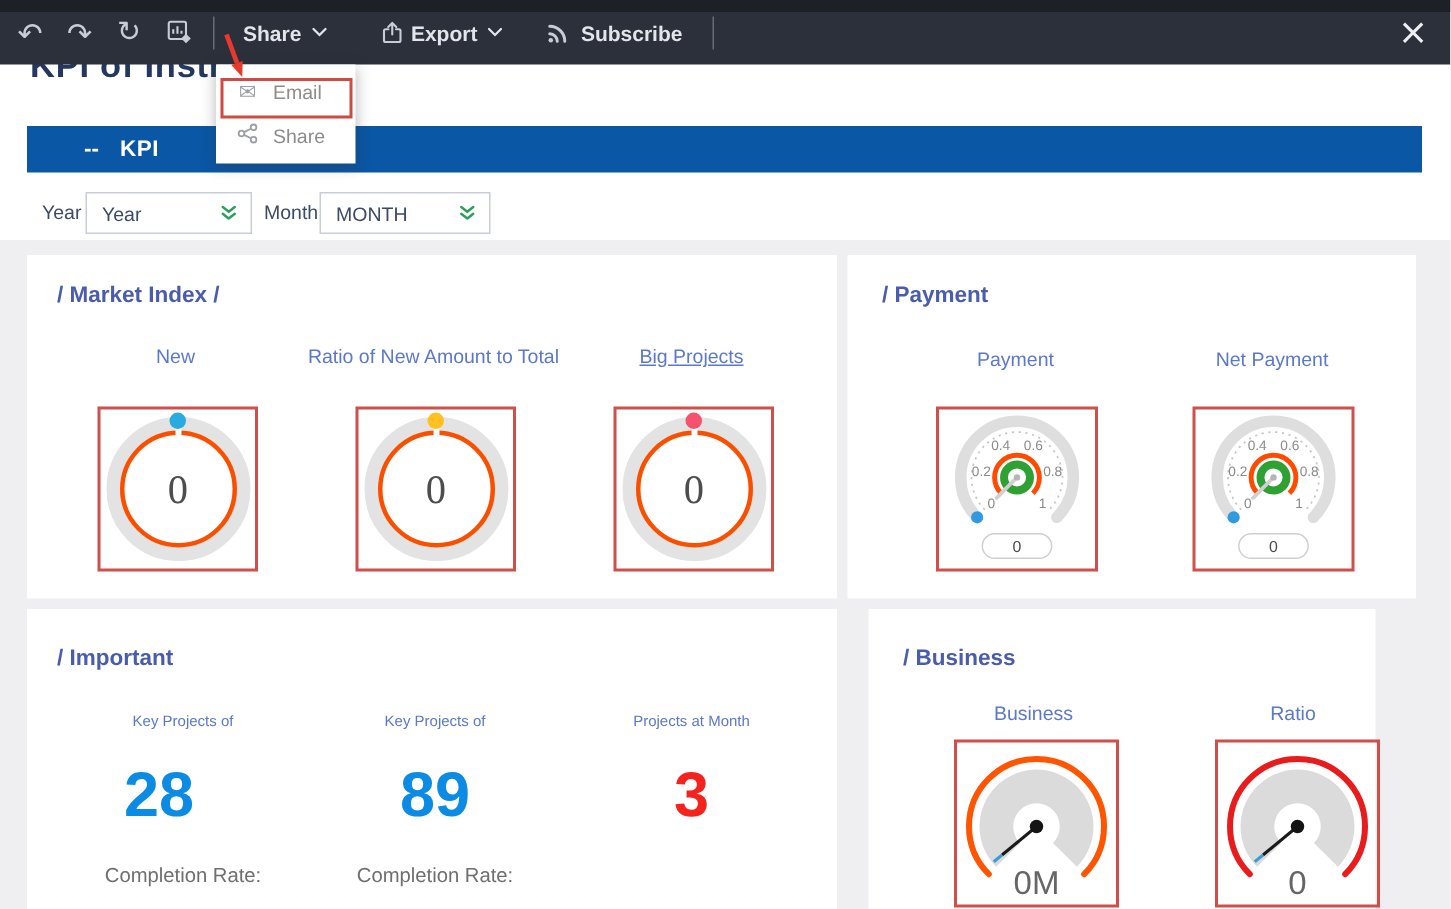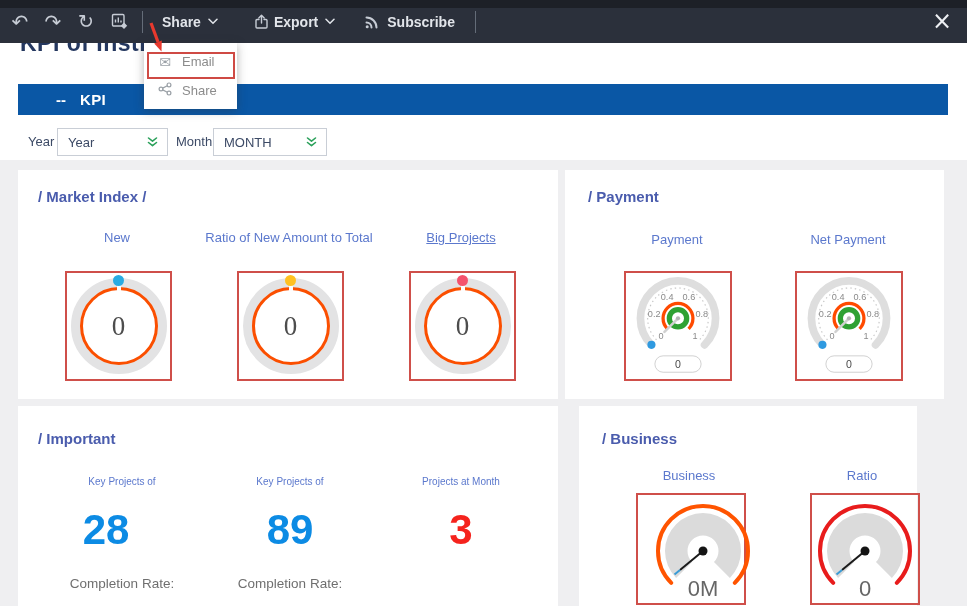--- a/index.html
+++ b/index.html
@@ -188,21 +188,21 @@
     <div class="stat-value" style="left: 443px; top: 100px; color: rgb(245, 35, 29);">3</div>
     <div class="stat-sub" style="left:104px; top:170px;">Completion Rate:</div>
     <div class="stat-sub" style="left:272px; top:170px;">Completion Rate:</div>
   </div>
 
   <div class="panel panel-business">
     <div class="panel-h">/ Business</div>
     <div class="g-title" style="left:110px; top:62px;">Business</div>
     <div class="g-title" style="left:283px; top:62px;">Ratio</div>
 
-    <div class="svg-box" style="left:57px; top:87px; width:110px; height:112px;padding-left:12px;">
+    <div class="svg-box" style="left:57px; top:87px; width:110px; height:112px;">
       <svg width="106" height="108" viewBox="0 0 106 108">
         <path d="M21.2 87.8 A45 45 0 1 1 84.8 87.8" fill="none" stroke-width="4" stroke-linecap="round" style="stroke: rgb(255, 84, 0);"></path>
         <path d="M26.1 82.9 A38 38 0 1 1 79.9 82.9 L63.96 66.96 A15.5 15.5 0 1 0 42.04 66.96 Z" fill="#dbdbdb"></path>
         <line x1="53" y1="56" x2="30" y2="75" stroke="#1a1a1a" stroke-width="2"></line>
         <line x1="30" y1="75" x2="24.5" y2="79.5" stroke="#3a9bd5" stroke-width="2"></line>
         <circle cx="53" cy="56" r="4.5" fill="#141414"></circle>
         <text x="53" y="101" font-size="22" fill="#666666" text-anchor="middle">0M</text>
       </svg>
     </div>
 

